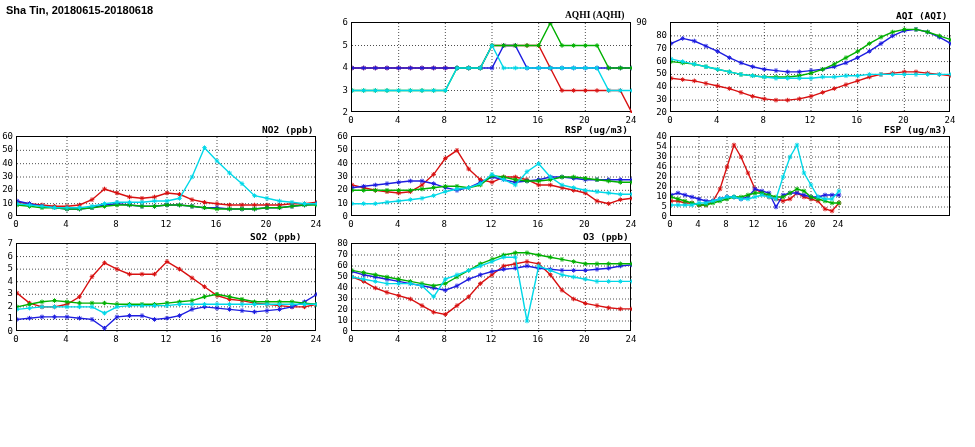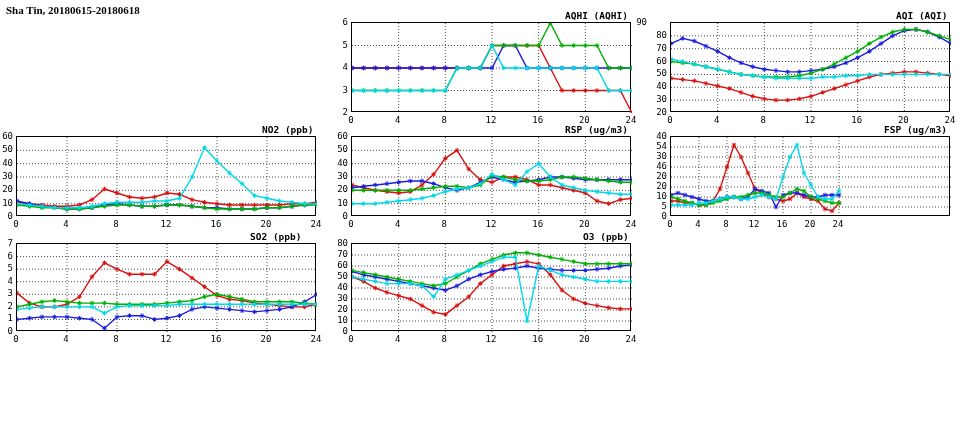--- a/index.html
+++ b/index.html
@@ -1,17 +1,17 @@
 <!DOCTYPE html>
 <html><head>
 <meta charset="utf-8">
 <style>
   html,body{margin:0;padding:0;background:#ffffff;}
   body{width:975px;height:447px;font-family:"DejaVu Sans",sans-serif;position:relative;overflow:hidden;}
-  .title{position:absolute;left:6px;top:4px;font-size:11px;font-weight:bold;color:#000;letter-spacing:0px;font-family:Liberation Serif, serif;}
+  .title{position:absolute;left:6px;top:4px;font-size:11px;font-weight:bold;color:#000;letter-spacing:0px;font-family:Liberation Sans, sans-serif;}
   .panel{position:absolute;}
   .panel .plotbox{position:absolute;border:1px solid #000;box-sizing:border-box;background:#fff;}
   .panel .label{position:absolute;font-size:9.5px;font-weight:bold;color:#000;font-family:"DejaVu Sans Mono",monospace;white-space:nowrap;}
   .tick-x{position:absolute;font-size:9px;color:#000;font-family:"DejaVu Sans Mono",monospace;text-align:center;}
   .tick-y{position:absolute;font-size:9px;color:#000;font-family:"DejaVu Sans Mono",monospace;text-align:right;}
   svg{display:block;}
 </style>
 </head>
 <body>
 
@@ -128,21 +128,21 @@
           <path d="M196.03333333333333,45 L200.63333333333335,45 M198.33333333333334,42.7 L198.33333333333334,47.3 M196.72333333333333,43.39 L199.94333333333336,46.61 M196.72333333333333,46.61 L199.94333333333336,43.39" stroke="#00d8e8" stroke-width="1" fill="none"></path>
           <path d="M207.7,45 L212.3,45 M210,42.7 L210,47.3 M208.39,43.39 L211.61,46.61 M208.39,46.61 L211.61,43.39" stroke="#00d8e8" stroke-width="1" fill="none"></path>
           <path d="M219.36666666666665,45 L223.96666666666667,45 M221.66666666666666,42.7 L221.66666666666666,47.3 M220.05666666666664,43.39 L223.27666666666667,46.61 M220.05666666666664,46.61 L223.27666666666667,43.39" stroke="#00d8e8" stroke-width="1" fill="none"></path>
           <path d="M231.03333333333333,45 L235.63333333333335,45 M233.33333333333334,42.7 L233.33333333333334,47.3 M231.72333333333333,43.39 L234.94333333333336,46.61 M231.72333333333333,46.61 L234.94333333333336,43.39" stroke="#00d8e8" stroke-width="1" fill="none"></path>
           <path d="M242.7,45 L247.3,45 M245,42.7 L245,47.3 M243.39,43.39 L246.61,46.61 M243.39,46.61 L246.61,43.39" stroke="#00d8e8" stroke-width="1" fill="none"></path>
           <path d="M254.36666666666662,67.5 L258.96666666666664,67.5 M256.66666666666663,65.2 L256.66666666666663,69.8 M255.05666666666662,65.89 L258.27666666666664,69.11 M255.05666666666662,69.11 L258.27666666666664,65.89" stroke="#00d8e8" stroke-width="1" fill="none"></path>
           <path d="M266.03333333333336,67.5 L270.6333333333334,67.5 M268.33333333333337,65.2 L268.33333333333337,69.8 M266.72333333333336,65.89 L269.9433333333334,69.11 M266.72333333333336,69.11 L269.9433333333334,65.89" stroke="#00d8e8" stroke-width="1" fill="none"></path>
           <path d="M277.7,67.5 L282.3,67.5 M280,65.2 L280,69.8 M278.39,65.89 L281.61,69.11 M278.39,69.11 L281.61,65.89" stroke="#00d8e8" stroke-width="1" fill="none"></path>
         </svg>
       </div>
-      <div class="label" style="left: 565px; top: 10px;">AQHI (AQHI)</div>
+      <div class="label" style="left: 565px; top: 10px; font-family: Liberation Serif, serif;">AQHI (AQHI)</div>
       <div class="tick-y" style="width: 22px; left: 326px; top: 107px;">2</div>
       <div class="tick-y" style="width: 22px; left: 326px; top: 84.5px;">3</div>
       <div class="tick-y" style="width: 22px; left: 326px; top: 62px;">4</div>
       <div class="tick-y" style="width: 22px; left: 326px; top: 39.5px;">5</div>
       <div class="tick-y" style="width: 22px; left: 326px; top: 17px;">6</div>
       <div class="tick-x" style="width: 16px; left: 343px; top: 115px;">0</div>
       <div class="tick-x" style="width: 16px; left: 389.667px; top: 115px;">4</div>
       <div class="tick-x" style="width: 16px; left: 436.333px; top: 115px;">8</div>
       <div class="tick-x" style="width: 16px; left: 483px; top: 115px;">12</div>
       <div class="tick-x" style="width: 16px; left: 529.667px; top: 115px;">16</div>

